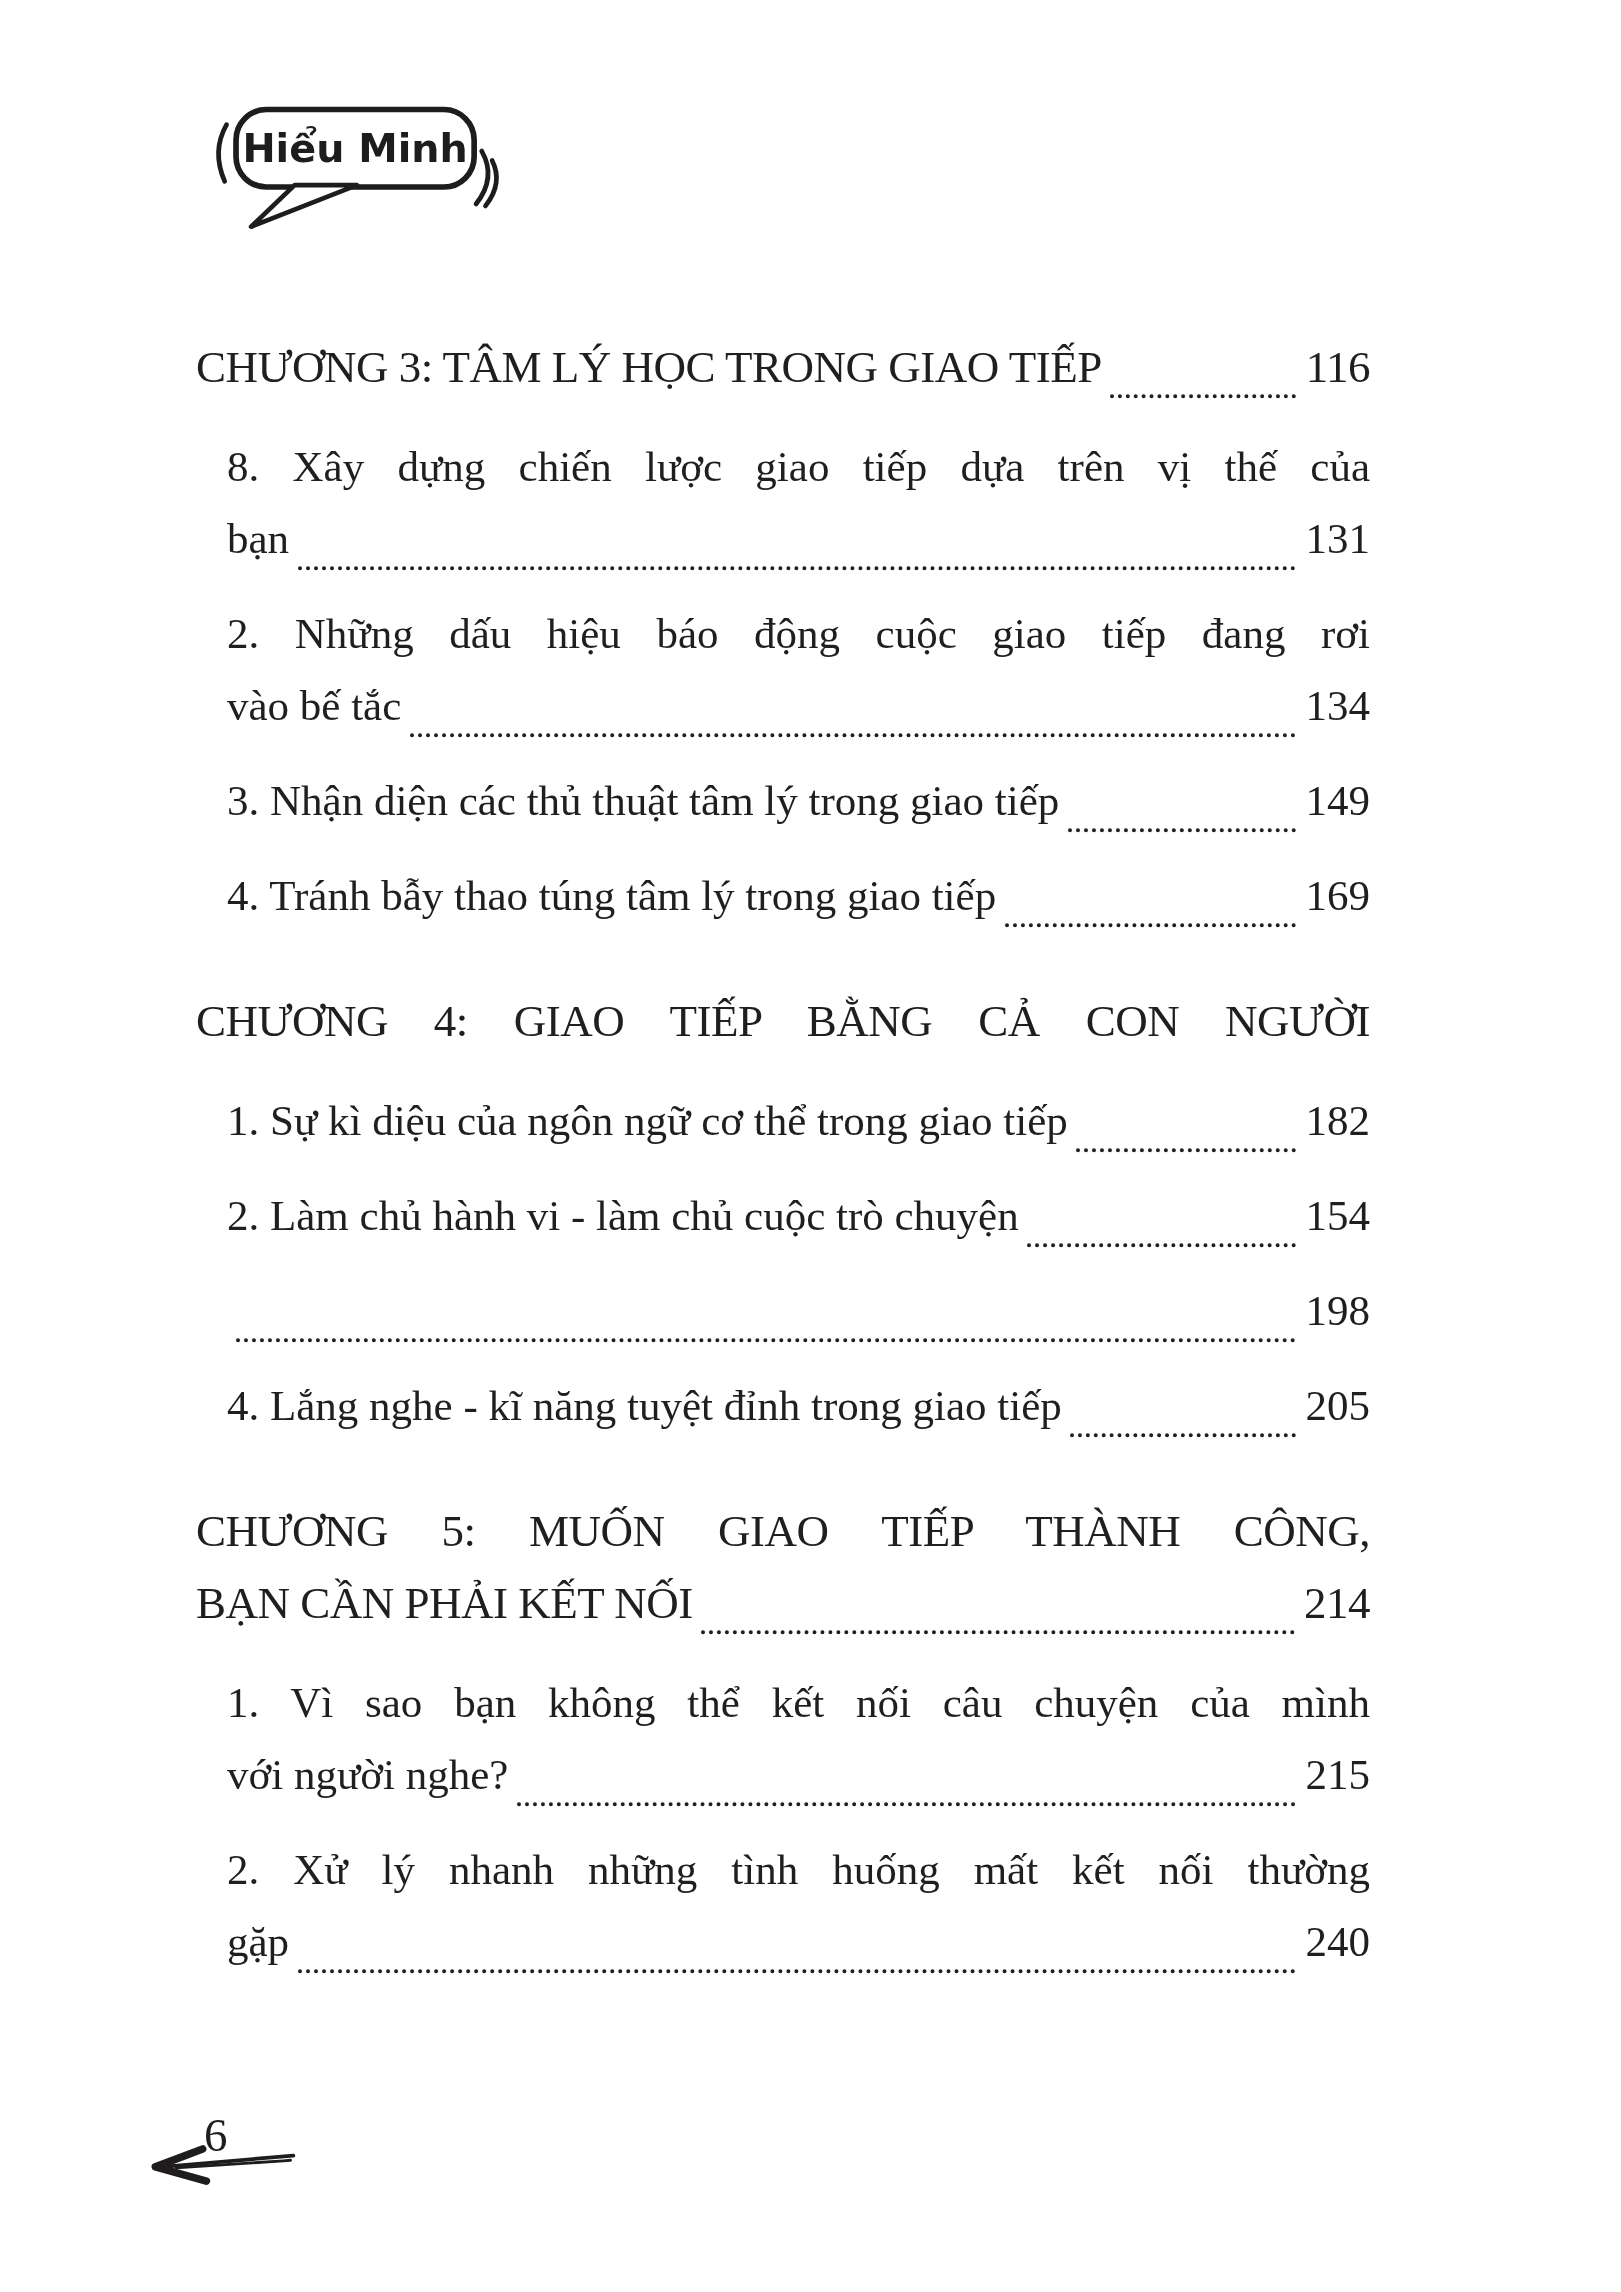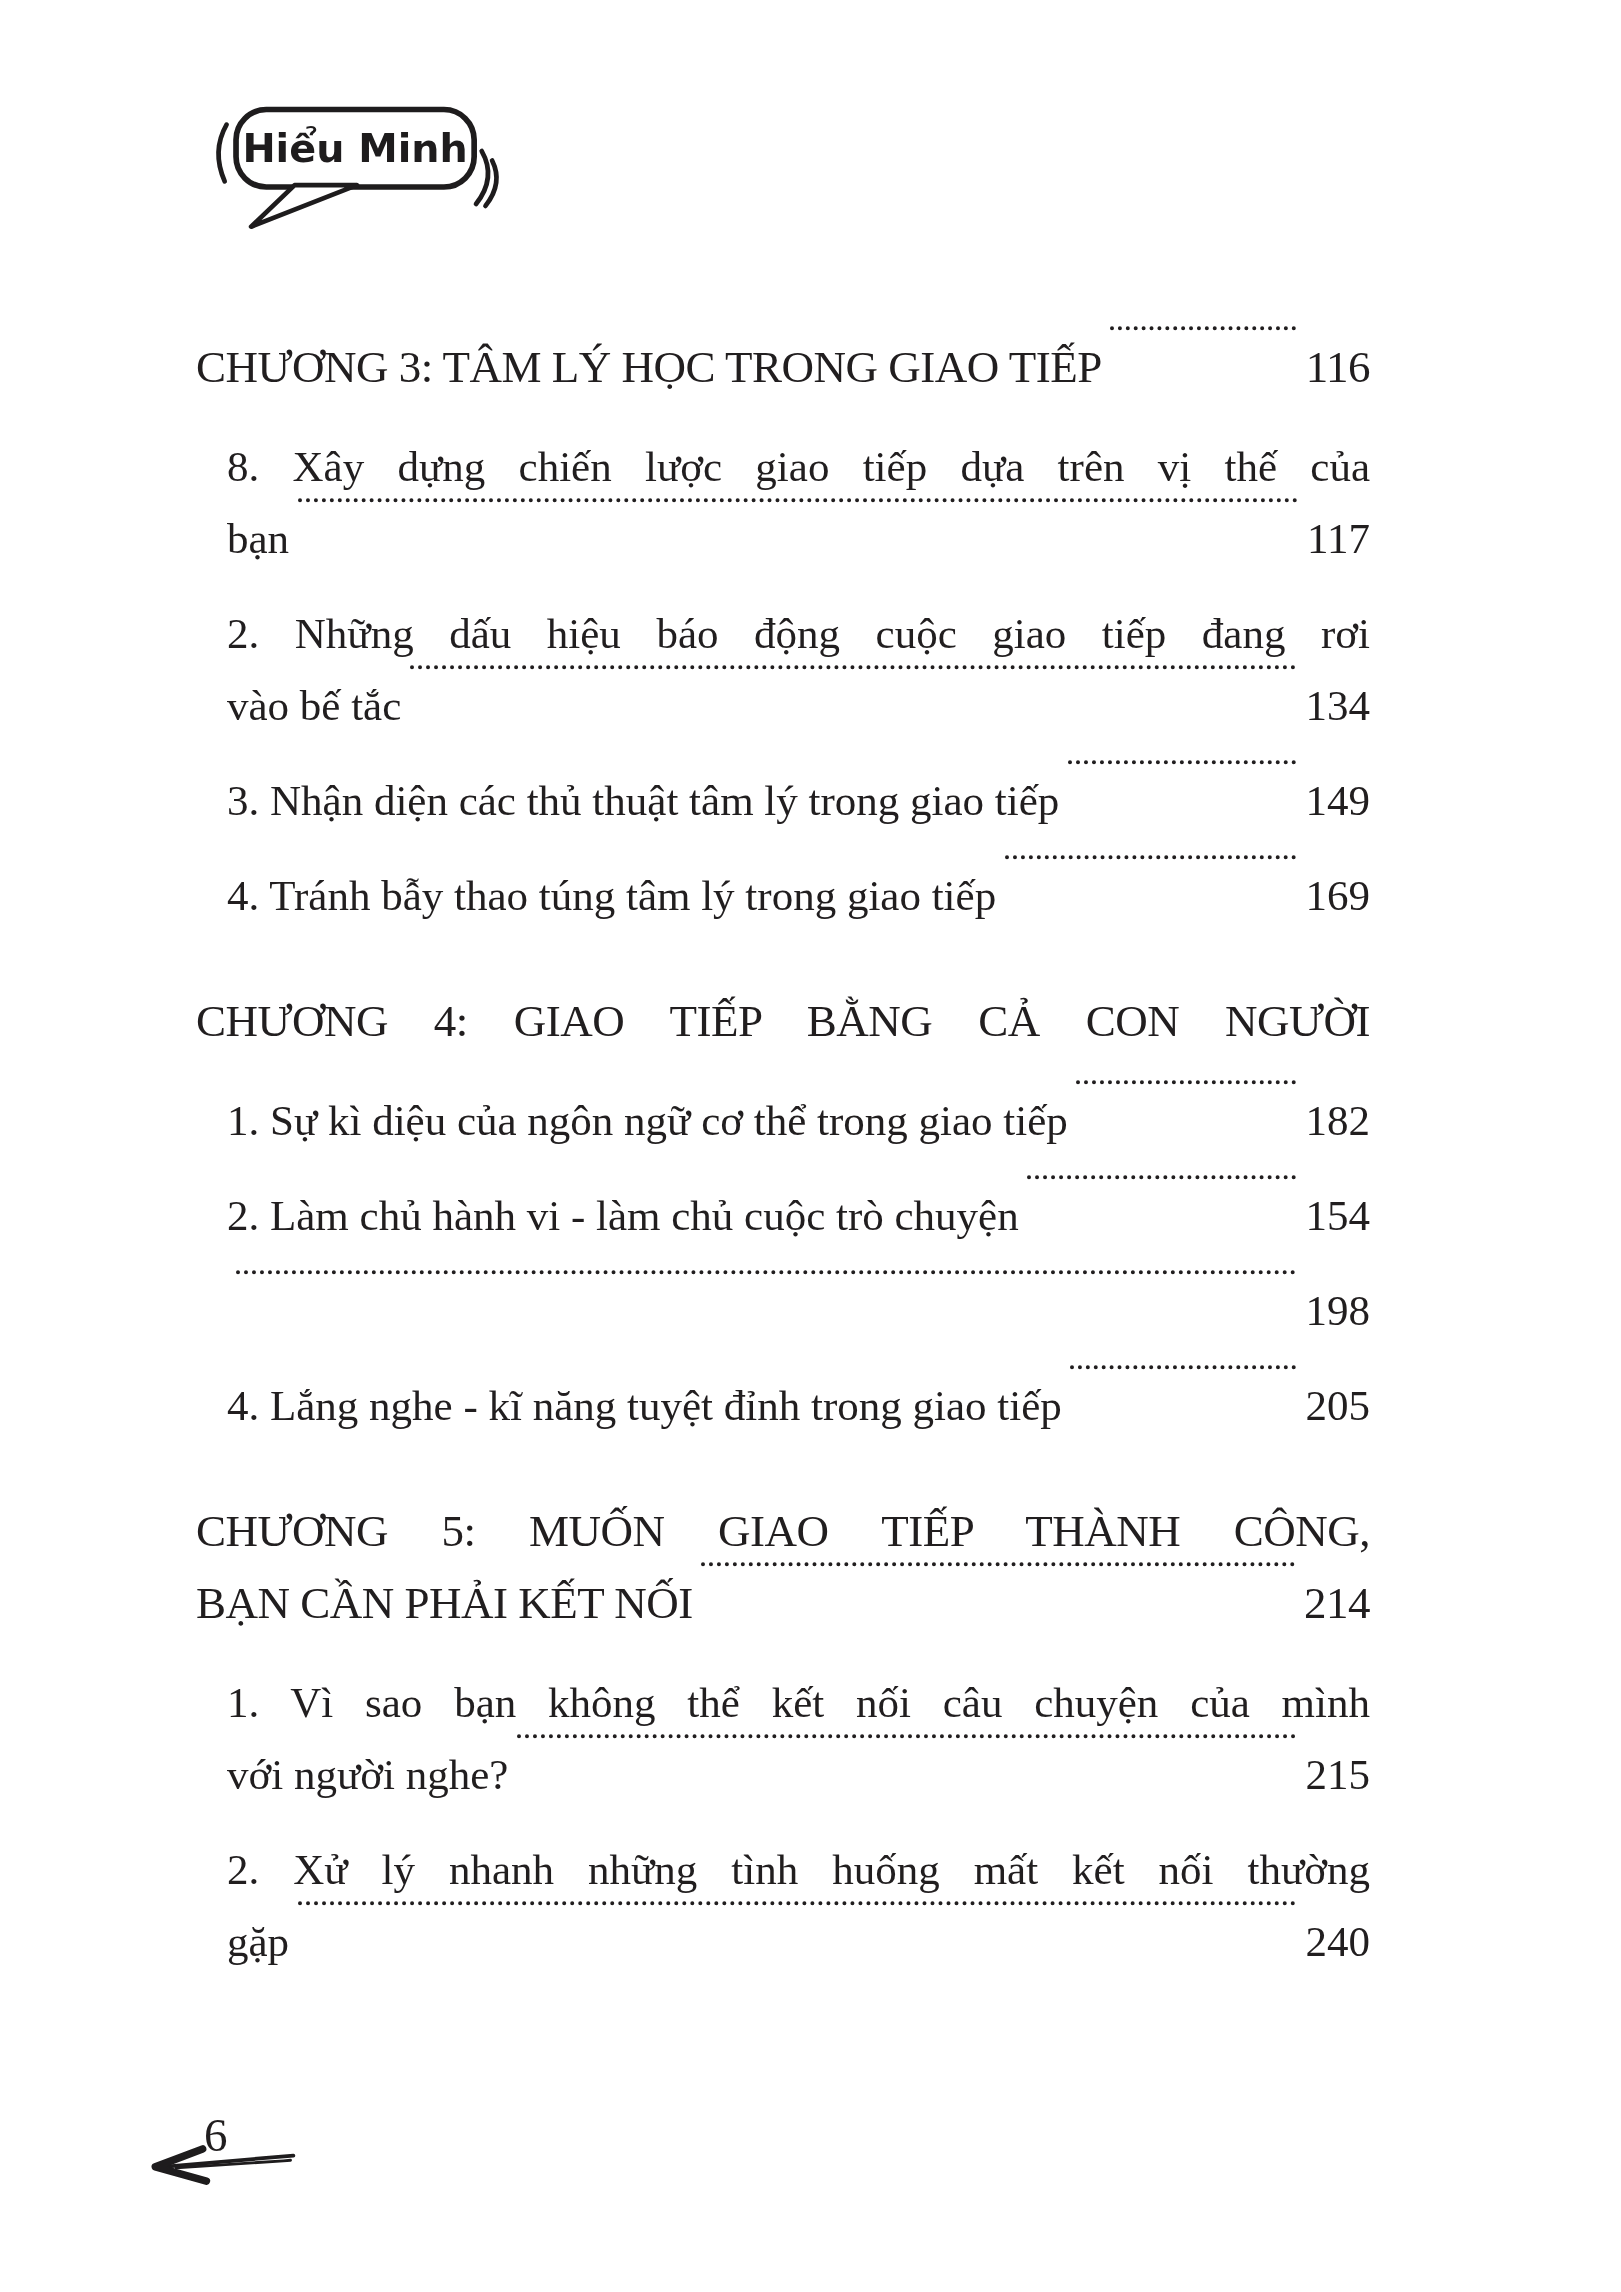--- a/index.html
+++ b/index.html
@@ -16,21 +16,21 @@
   .logo .st{fill:none;stroke:#1e1c1d;stroke-width:5;stroke-linecap:round;}
   .logo .bubble{fill:#ffffff;stroke:#1e1c1d;stroke-width:6;}
   .logo .tail{fill:#ffffff;stroke:#1e1c1d;stroke-width:5;stroke-linejoin:round;}
   .logo-text{
     font-family:"DejaVu Sans","Liberation Sans",sans-serif;
     font-weight:bold;font-size:42px;fill:#1e1c1d;
   }
   
   .toc{position:absolute;left:196px;top:331px;width:1174px;}
   .line{
-    display:flex;align-items:flex-start;
+    display:flex;align-items:flex-end;
     line-height:72px;font-size:43px;
     white-space:nowrap;
     font-family:Liberation Serif, serif;
   }
   .line.heading{font-size:45px;letter-spacing:-0.5px;}
   .line.entry{padding-left:31px;}
   .line.justify{
     display:block;text-align:justify;text-align-last:justify;
     white-space:normal;
   }
@@ -65,21 +65,21 @@
     <div>
       <div class="line heading">
         <span>CHƯƠNG 3: TÂM LÝ HỌC TRONG GIAO TIẾP</span>
         <span class="leader"></span>
         <span class="page">116</span>
       </div>
       <div class="line entry justify" style="margin-top: 28px;">8. Xây dựng chiến lược giao tiếp dựa trên vị thế của</div>
       <div class="line entry">
         <span>bạn</span>
         <span class="leader"></span>
-        <span class="page">117</span>
+        <span class="page">131</span>
       </div>
       <div class="line entry justify" style="margin-top: 23px;">2. Những dấu hiệu báo động cuộc giao tiếp đang rơi</div>
       <div class="line entry">
         <span>vào bế tắc</span>
         <span class="leader"></span>
         <span class="page">134</span>
       </div>
       <div class="line entry" style="margin-top: 23px;">
         <span>3. Nhận diện các thủ thuật tâm lý trong giao tiếp</span>
         <span class="leader"></span>

